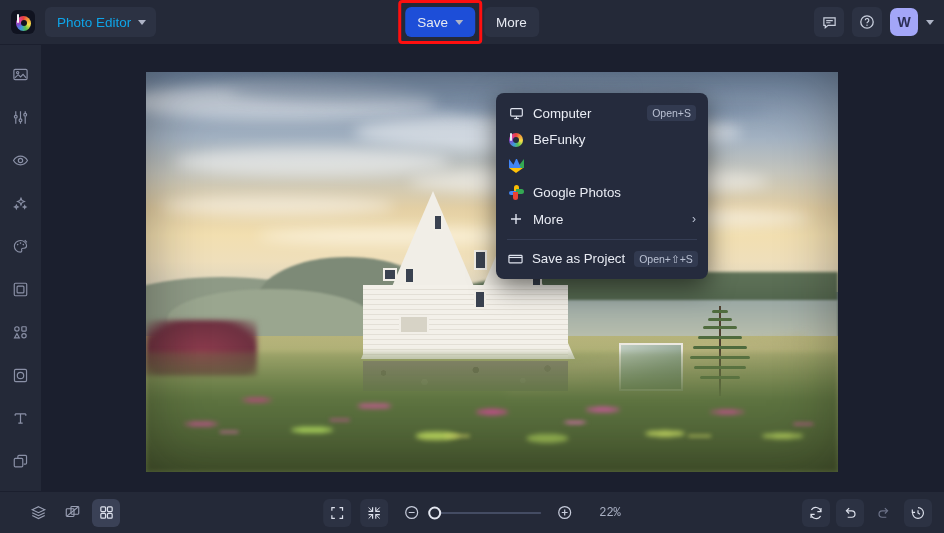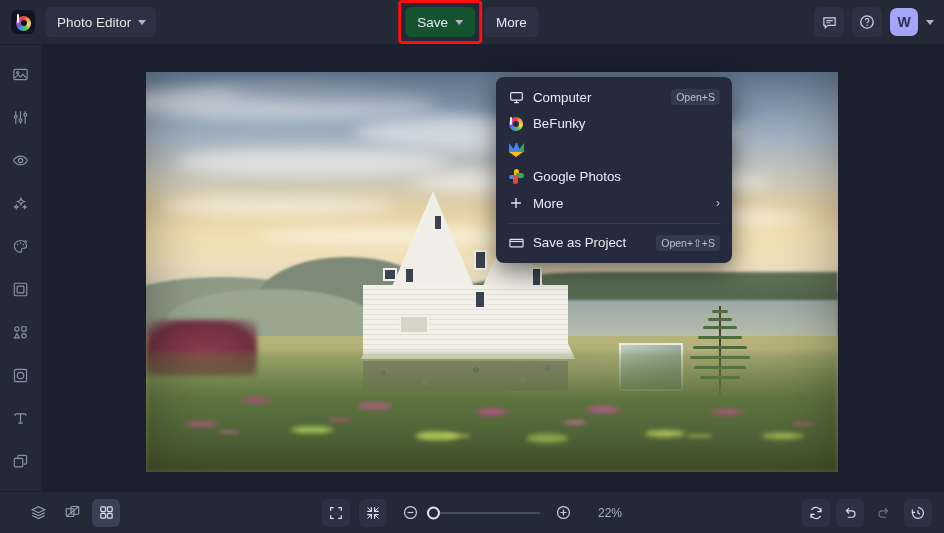--- a/index.html
+++ b/index.html
@@ -45,42 +45,42 @@
   }
   .logo .stem {
     position: absolute; left: 6px; top: 4px;
     width: 2px; height: 9px; background: #f4f5f8; border-radius: 1px;
   }
 
   .mode-btn {
     height: 30px; padding: 0 10px 0 12px;
     background: #2c3243; border-radius: 6px;
     display: flex; align-items: center; gap: 7px;
-    color: #e5e5e5; font-size: 13.5px;
+    color: #0ea5e9; font-size: 13.5px;
     cursor: pointer;
   }
   .chev {
     width: 0; height: 0;
     border-left: 4.5px solid transparent;
     border-right: 4.5px solid transparent;
     border-top: 5px solid #aeb4c6;
   }
 
   .center-group {
     position: absolute; left: 50%; top: 50%;
     transform: translate(-50%, -50%);
     display: flex; align-items: center; gap: 9px;
   }
   .tbtn {
     height: 30px; padding: 0 12px;
     background: #2c3243; border-radius: 6px;
     display: flex; align-items: center; gap: 7px;
     color: #e7eaf2; font-size: 13.5px; cursor: pointer;
   }
-  .tbtn.active { background: #14532d; }
+  .tbtn.active { background: #1d4ed8; }
   .save-wrap { position: relative; }
   .save-hl {
     position: absolute; left: -7px; top: -7px;
     width: calc(100% + 14px); height: calc(100% + 14px);
     border: 3px solid #ff0f0f; border-radius: 4px;
     pointer-events: none;
   }
 
   .right-group {
     position: absolute; right: 10px; top: 50%;
@@ -301,22 +301,22 @@
   }
   .vignette {
     position: absolute; inset: 0;
     box-shadow: inset 0 0 60px rgba(20,16,10,0.38);
     pointer-events: none;
   }
 
   
   .menu {
     position: absolute;
-    left: 496px; top: 32px;
-    width: 236px;
+    left: 496px; top: 48px;
+    width: 212px;
     background: #252b3d;
     border-radius: 8px;
     padding: 7px 0;
     box-shadow: 0 8px 26px rgba(0,0,0,0.55);
     z-index: 60;
   }
   .mi {
     height: 26.5px; padding: 0 12px;
     display: flex; align-items: center; gap: 9px;
     color: #e9ecf4; font-size: 13.3px; cursor: pointer;
@@ -355,21 +355,21 @@
     height: 42px; min-height: 42px;
     background: #242938;
     border-top: 1px solid #1b1f2e;
     display: flex; align-items: center;
     position: relative; padding: 0 12px;
   }
   .bb-left { display: flex; align-items: center; gap: 6px; margin-left: 12px; }
   .bb-center {
     position: absolute; left: 50%; top: 50%;
     transform: translate(-50%, -50%);
-    display: flex; align-items: center; gap: 9px;
+    display: flex; align-items: center; gap: 9px; font-family: Liberation Mono, monospace;
   }
   .bb-right { margin-left: auto; display: flex; align-items: center; gap: 6px; }
   .bb-btn {
     width: 28px; height: 28px; border-radius: 6px;
     display: flex; align-items: center; justify-content: center;
     cursor: pointer;
   }
   .bb-btn.boxed { background: #2c3243; }
   .bb-btn.on { background: #3a4156; }
   .slider-track {

